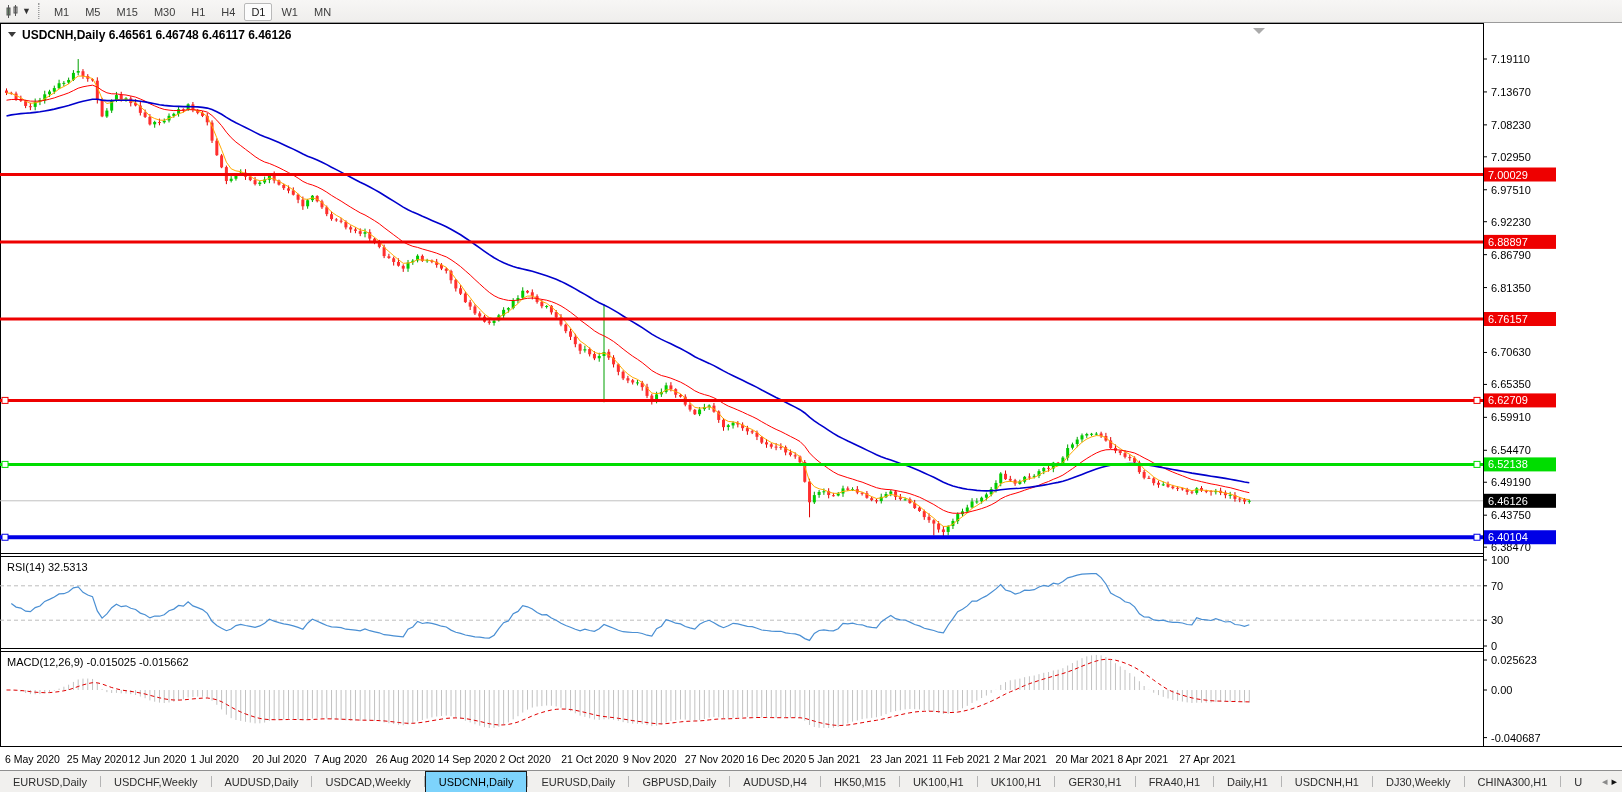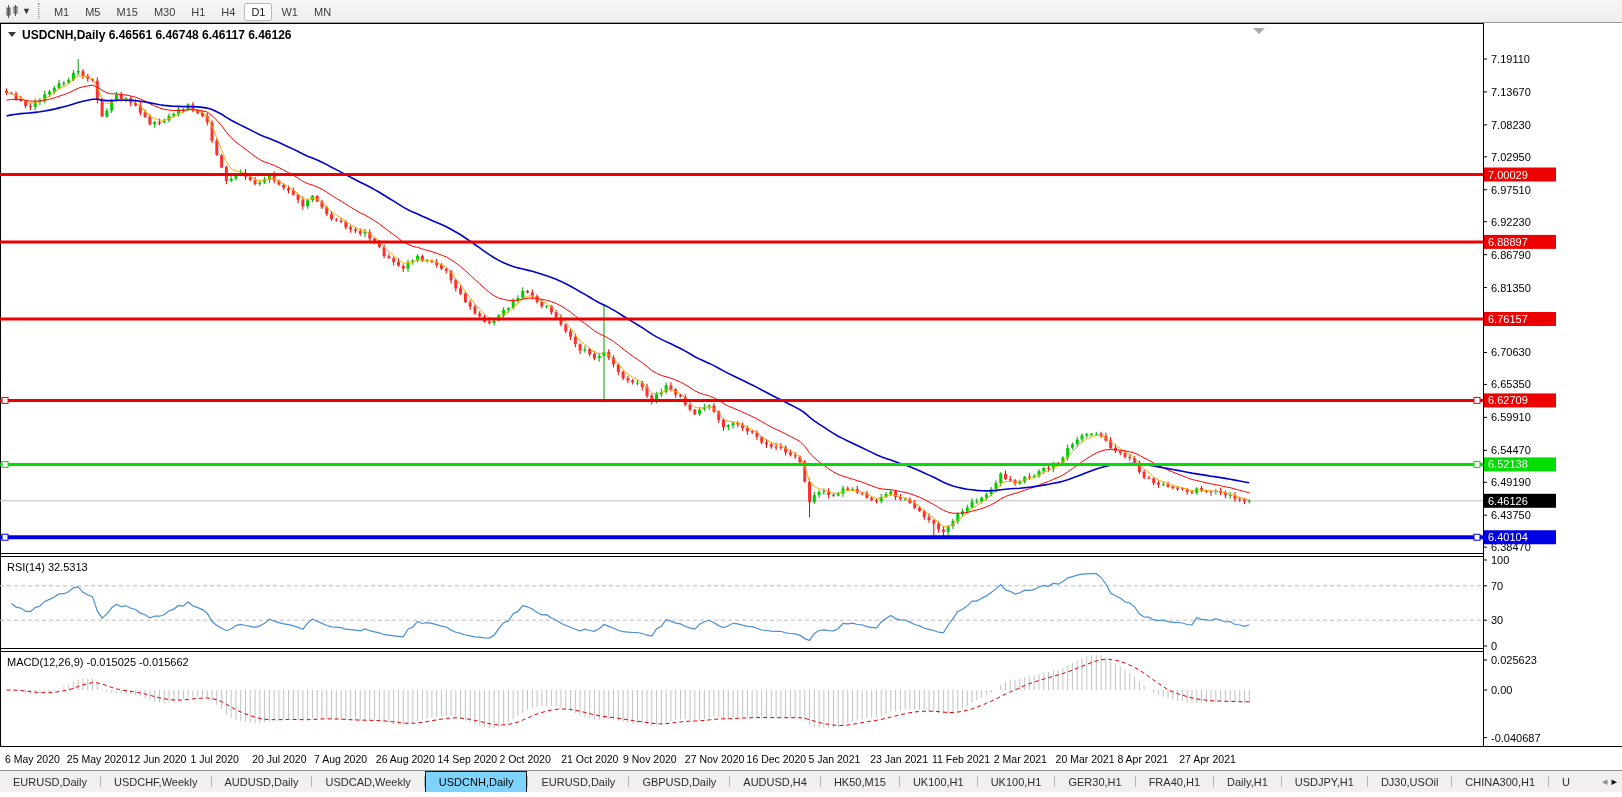--- a/index.html
+++ b/index.html
@@ -1010,23 +1010,23 @@
     <div class="tab">UK100,H1</div>
     <div class="tab-sep"></div>
     <div class="tab">UK100,H1</div>
     <div class="tab-sep"></div>
     <div class="tab">GER30,H1</div>
     <div class="tab-sep"></div>
     <div class="tab">FRA40,H1</div>
     <div class="tab-sep"></div>
     <div class="tab">Daily,H1</div>
     <div class="tab-sep"></div>
-    <div class="tab">USDJPY,H1</div>
-    <div class="tab-sep"></div>
-    <div class="tab">DJ30,USOil</div>
+    <div class="tab">USDCNH,H1</div>
+    <div class="tab-sep"></div>
+    <div class="tab">DJ30,Weekly</div>
     <div class="tab-sep"></div>
     <div class="tab">CHINA300,H1</div>
     <div class="tab-sep"></div>
     <div class="tab">U</div>
     <div class="tab-scroll">
       <span class="sl">◂</span>
       <span class="sr">▸</span>
     </div>
   </div>
 

